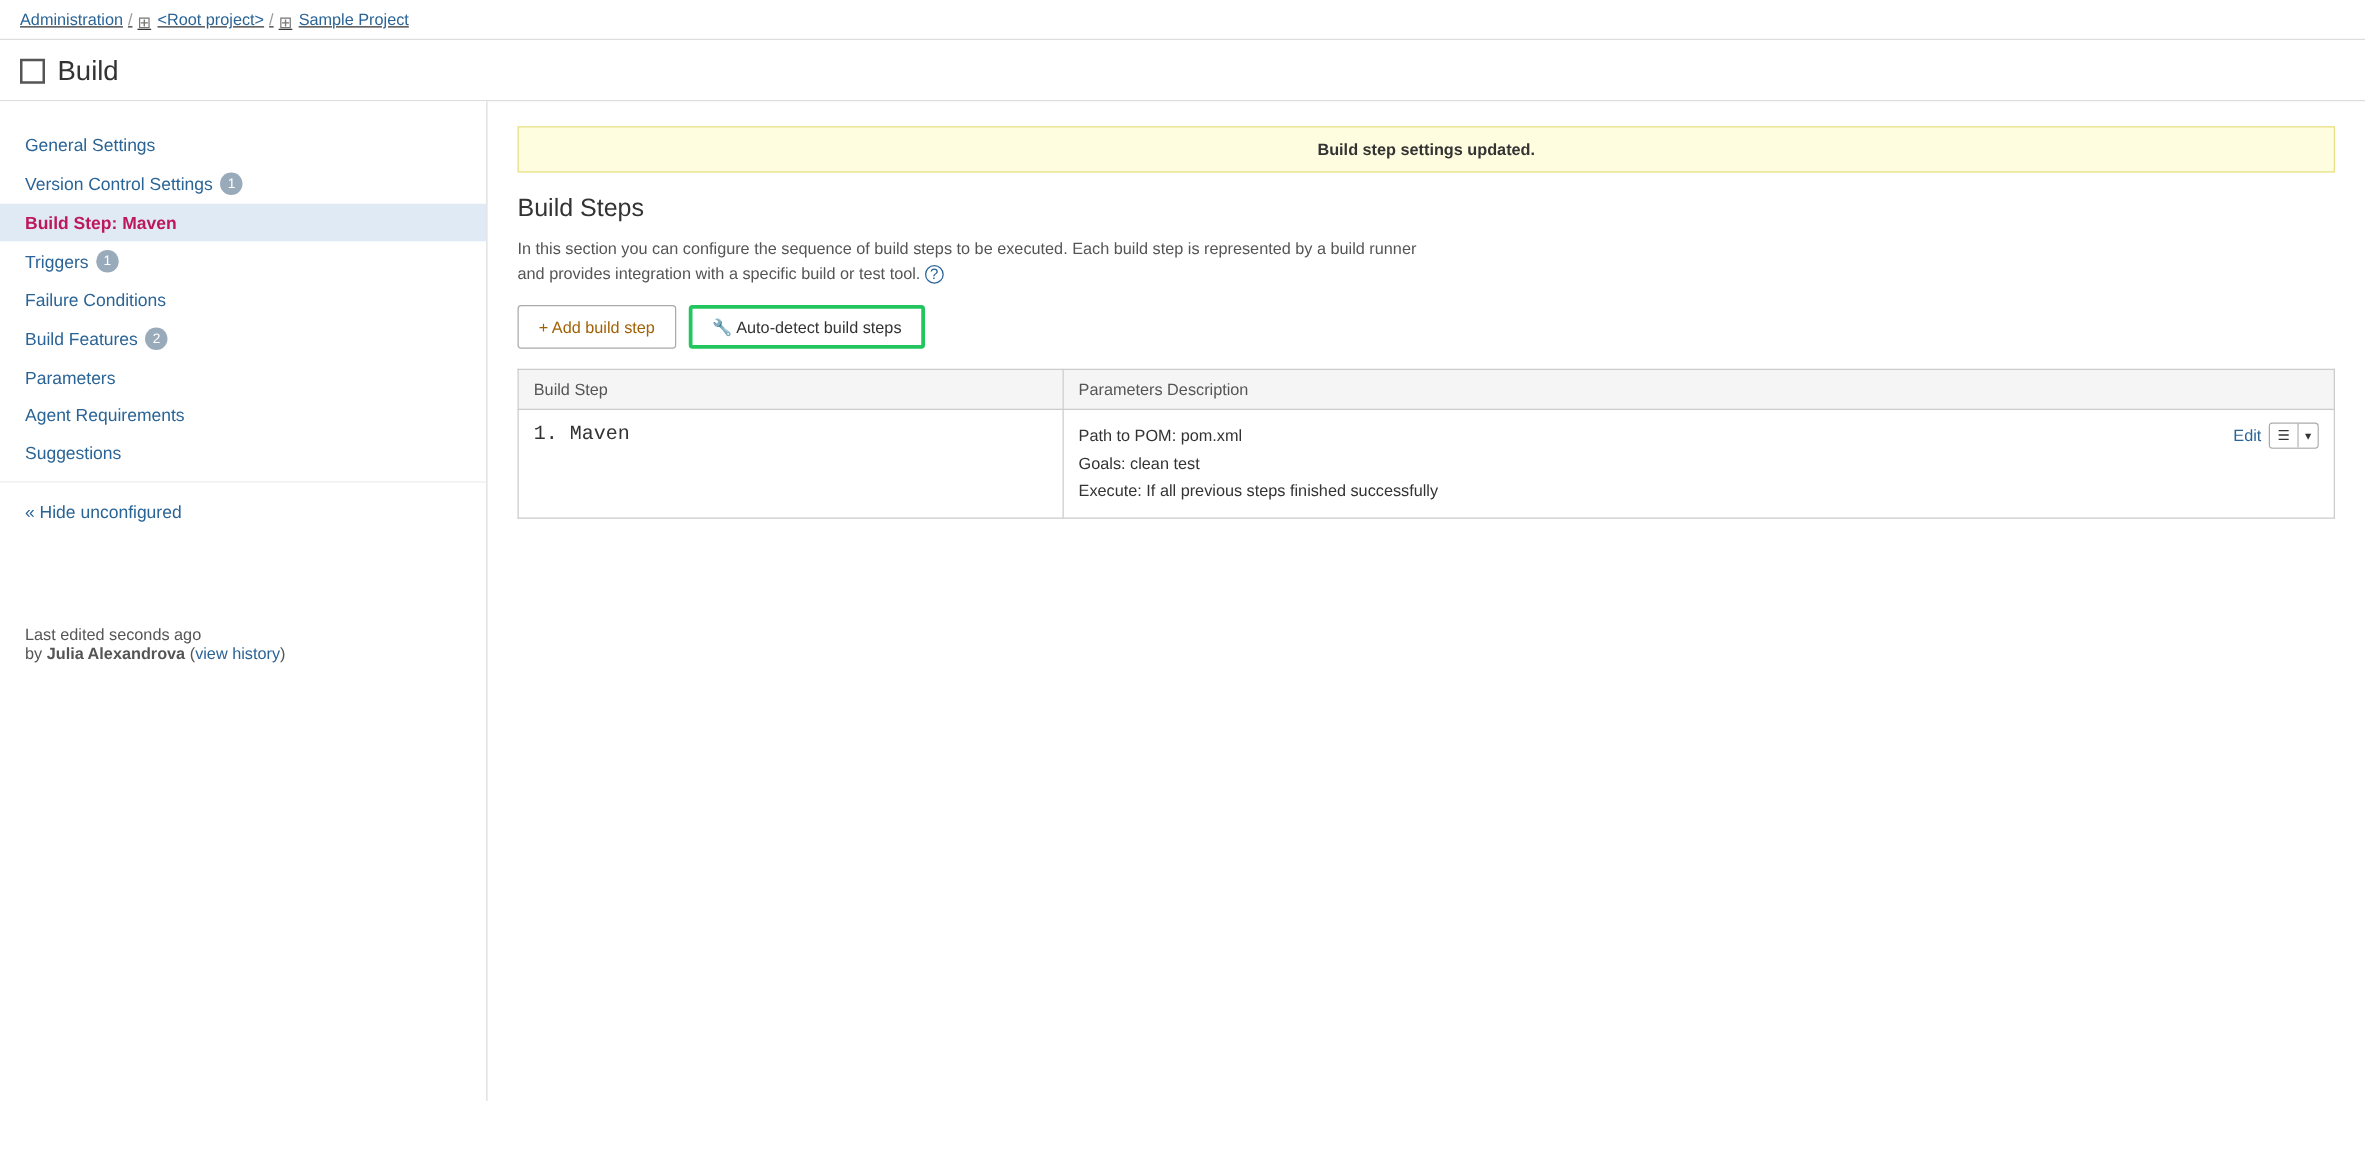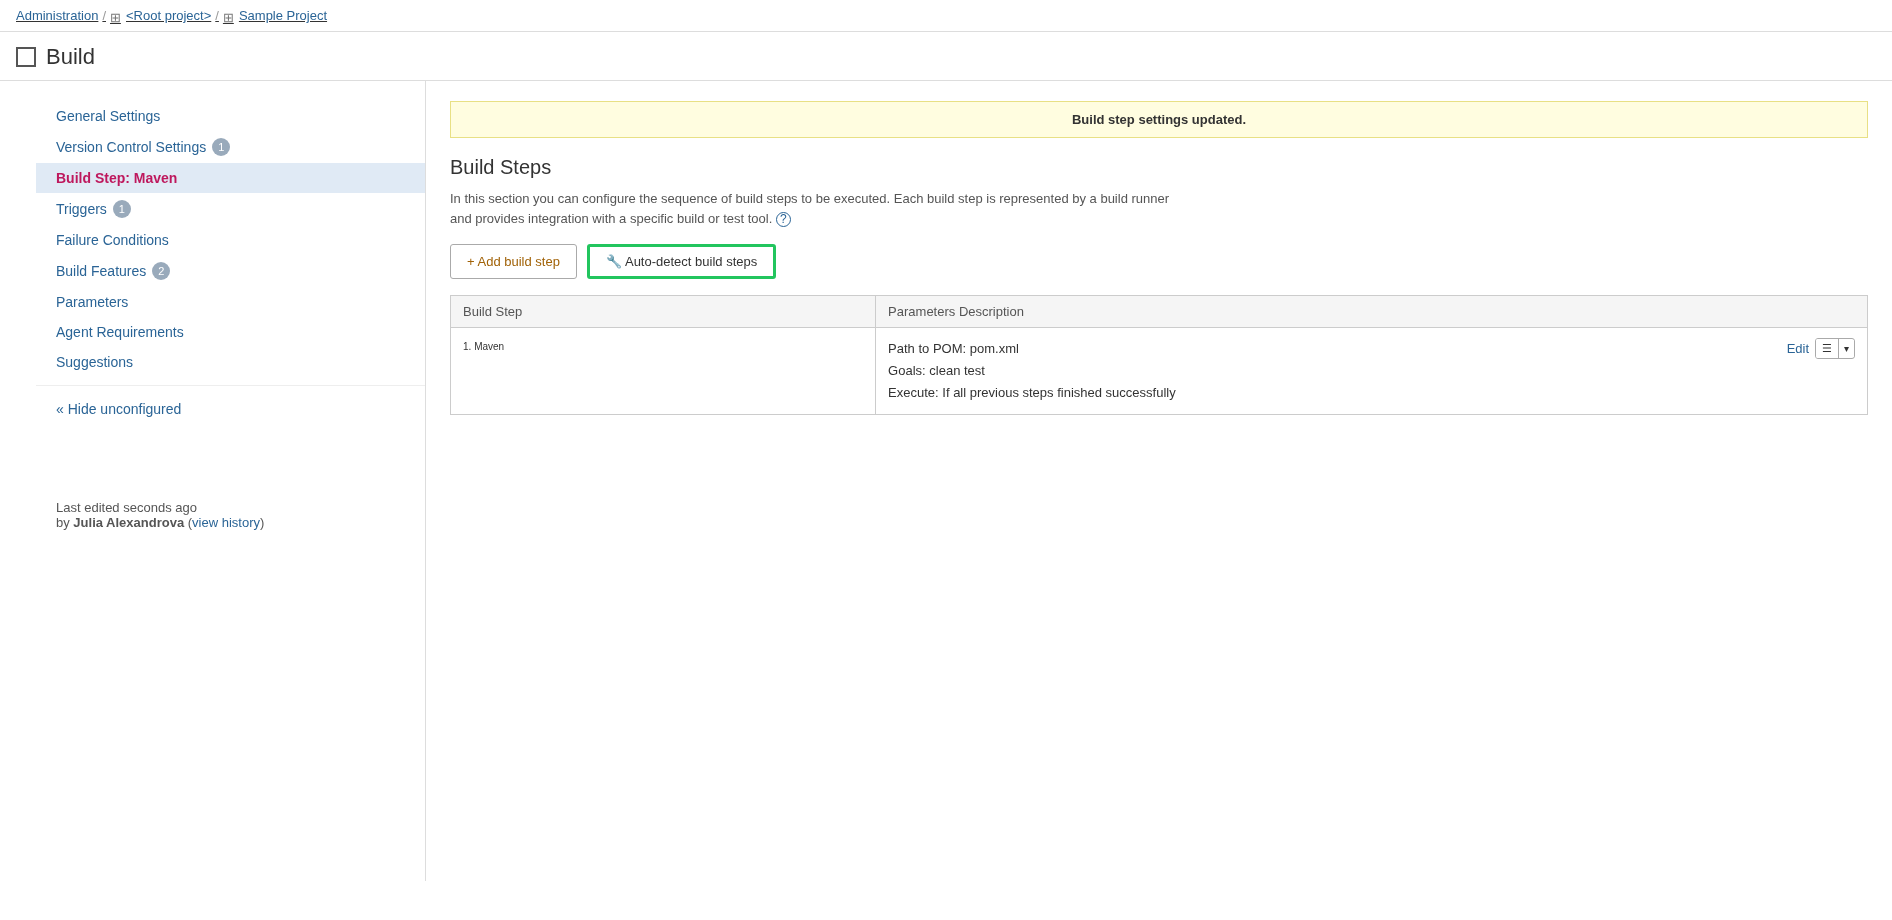--- a/index.html
+++ b/index.html
@@ -99,21 +99,20 @@
     .page-title-text {
       font-size: 22px;
       font-weight: normal;
       color: #333;
     }
 
     
     .main-layout {
       display: flex;
       min-height: calc(100vh - 120px);
-      padding-left: 36px;
     }
 
     
     .sidebar {
       width: 390px;
       min-width: 390px;
       border-right: 1px solid #ddd;
       padding: 20px 0;
       background: #fff;
     }
@@ -252,21 +251,21 @@
     }
     .build-steps-table td {
       border: 1px solid #ccc;
       padding: 10px 12px;
       vertical-align: top;
       font-size: 13px;
     }
     .col-step { width: 30%; }
     .col-params { width: 70%; }
 
-    .step-name { font-size: 10px; color: #333; }
+    .step-name { font-size: 16px; color: #333; font-family: Liberation Mono, monospace; }
 
     .params-cell {
       display: flex;
       justify-content: space-between;
       align-items: flex-start;
     }
     .params-text { line-height: 1.7; color: #333; }
     .params-actions {
       display: flex;
       align-items: center;

